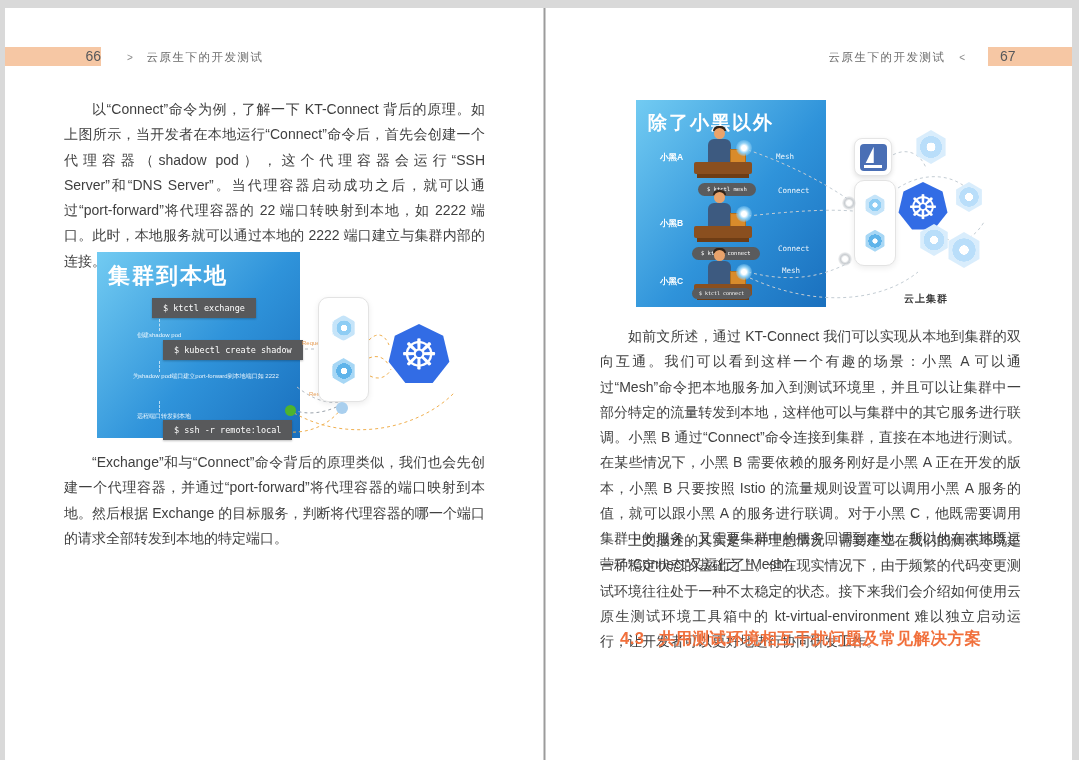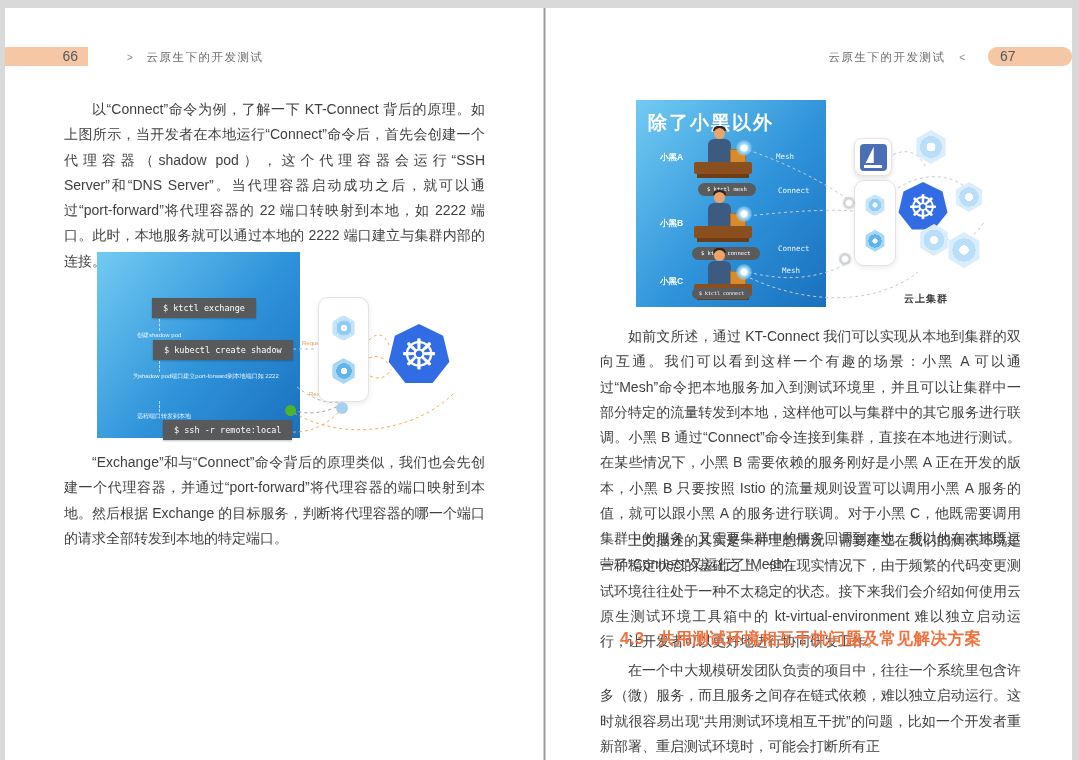--- a/index.html
+++ b/index.html
@@ -7,22 +7,22 @@
           font-family:"Liberation Sans","DejaVu Sans",sans-serif;color:#3f3f3f;}
   .page{position:absolute;top:8px;bottom:0;background:#ffffff;}
   .page-left{left:5px;width:538px;}
   .page-right{left:546px;width:526px;}
   .spine{position:absolute;left:543px;top:8px;bottom:0;width:3px;
          background:linear-gradient(to right,#e6e6e6,#9b9b9b,#e6e6e6);}
 
   
   .folio{position:absolute;top:39px;height:19px;line-height:19px;background:#f6c7a4;
          color:#58595b;font-size:14px;box-sizing:border-box;}
-  .folio-left{left:0;width:83px;text-align:right;padding-right:10px;}
-  .folio-right{right:0;width:84px;text-align:left;padding-left:12px;border-radius:9px;}
+  .folio-left{left:0;width:96px;text-align:right;}
+  .folio-right{right:0;width:84px;text-align:left;padding-left:12px;}
   .runhead{position:absolute;top:42px;font-size:11.5px;color:#6b6b6b;letter-spacing:1.5px;white-space:nowrap;}
   .runhead-left{left:113px;}
   .runhead-right{right:98px;}
   .runhead .sep{color:#8a8a8a;font-size:10px;margin:0 9px;letter-spacing:0;}
 
   
   .para{position:absolute;font-size:14px;line-height:25.3px;text-align:justify;
         text-indent:2em;color:#3f3f3f;}
   .para-left{left:59px;width:421px;}
   .para-right{left:54px;width:421px;}
@@ -95,36 +95,37 @@
     <div class="runhead runhead-left">
       <span class="sep">&gt;</span>
       <span>云原生下的开发测试</span>
     </div>
 
     <div class="para para-left" style="top:89px;">以“Connect”命令为例，了解一下 KT-Connect 背后的原理。如上图所示，当开发者在本地运行“Connect”命令后，首先会创建一个代理容器（shadow pod），这个代理容器会运行“SSH Server”和“DNS Server”。当代理容器启动成功之后，就可以通过“port-forward”将代理容器的 22 端口转映射到本地，如 2222 端口。此时，本地服务就可以通过本地的 2222 端口建立与集群内部的连接。</div>
 
     <div class="fig" style="left:92px;top:244px;width:362px;height:200px;">
 
       <div class="fig-blue" style="left:0;top:0;width:203px;height:186px;"></div>
+      <div class="fig-title" style="left:11px;top:9px;font-size:22px;">集群到本地</div>
 
       <svg class="figsvg" width="362" height="200" viewBox="0 0 362 200">
         <path d="M196,97 L219,97" stroke="#b6bdc4" stroke-width="1" stroke-dasharray="3,3" fill="none"></path>
         <path d="M200,135 C214,146 228,152 242,150" stroke="#b6bdc4" stroke-width="1" stroke-dasharray="3,3" fill="none"></path>
         <path d="M245,152 C228,162 208,163 197,158" stroke="#9aa2aa" stroke-width="1" stroke-dasharray="3,3" fill="none"></path>
         <path d="M178,178 C212,186 236,170 246,154" stroke="#f0b050" stroke-width="1" stroke-dasharray="3,3" fill="none"></path>
         <path d="M272,88 C281,79 288,83 292,93" stroke="#f0b050" stroke-width="1" stroke-dasharray="3,3" fill="none"></path>
         <path d="M272,106 C282,102 288,107 291,112" stroke="#f0b050" stroke-width="1" stroke-dasharray="3,3" fill="none"></path>
         <path d="M273,124 C283,129 291,124 294,117" stroke="#f0b050" stroke-width="1" stroke-dasharray="3,3" fill="none"></path>
         <path d="M197,161 C252,192 322,177 358,140" stroke="#f0b050" stroke-width="1" stroke-dasharray="3,3" fill="none"></path>
       </svg>
 
       <div class="t-step" style="left:55px;top:46px;">$ ktctl exchange</div>
       <div class="t-conn" style="left:62px;top:67px;height:12px;"></div>
       <div class="t-note" style="left:40px;top:80px;">创建shadow pod</div>
-      <div class="t-step" style="left:56px;top:88px;">$ kubectl create shadow</div>
+      <div class="t-step" style="left:66px;top:88px;">$ kubectl create shadow</div>
       <div class="t-conn" style="left:62px;top:109px;height:11px;"></div>
       <div class="t-note" style="left:36px;top:121px;">为shadow pod端口建立port-forward到本地端口如 2222</div>
       <div class="t-conn" style="left:62px;top:149px;height:11px;"></div>
       <div class="t-note" style="left:40px;top:161px;">远程端口转发到本地</div>
       <div class="t-step" style="left:66px;top:168px;">$ ssh -r remote:local</div>
 
       <div class="req-label" style="left:205px;top:88px;">Request</div>
       <div class="req-label" style="left:212px;top:139px;">Response</div>
 
       <div class="pod-panel" style="left:221px;top:45px;width:49px;height:103px;">
@@ -235,15 +236,14 @@
       <div class="cluster-label" style="left:240px;top:192px;width:100px;text-align:center;">云上集群</div>
     </div>
 
     <div class="para para-right" style="top:316px;">如前文所述，通过 KT-Connect 我们可以实现从本地到集群的双向互通。我们可以看到这样一个有趣的场景：小黑 A 可以通过“Mesh”命令把本地服务加入到测试环境里，并且可以让集群中一部分特定的流量转发到本地，这样他可以与集群中的其它服务进行联调。小黑 B 通过“Connect”命令连接到集群，直接在本地进行测试。在某些情况下，小黑 B 需要依赖的服务刚好是小黑 A 正在开发的版本，小黑 B 只要按照 Istio 的流量规则设置可以调用小黑 A 服务的值，就可以跟小黑 A 的服务进行联调。对于小黑 C，他既需要调用集群中的服务，又需要集群中的服务回调到本地，所以他在本地既运营了“Connect”又运行了“Mesh”。</div>
     <div class="para para-right" style="top:520px;">上文描述的其实是一种理想情况，需要建立在我们的测试环境是一种稳定状态的基础之上。但在现实情况下，由于频繁的代码变更测试环境往往处于一种不太稳定的状态。接下来我们会介绍如何使用云原生测试环境工具箱中的 kt-virtual-environment 难以独立启动运行，让开发者可以更好地进行协同研发工作。</div>
 
     <div class="section-head" style="top:620px;">
       <span class="no">4.3</span><span>共用测试环境相互干扰问题及常见解决方案</span>
     </div>
 
-    <div class="para para-right" style="top:650px;">在一个中大规模研发团队负责的项目中，往往一个系统里包含许多（微）服务，而且服务之间存在链式依赖，难以独立启动运行。这时就很容易出现“共用测试环境相互干扰”的问题，比如一个开发者重新部署、重启测试环境时，可能会打断所有正</div>
   </div>
 </div>
 
 </body></html>

